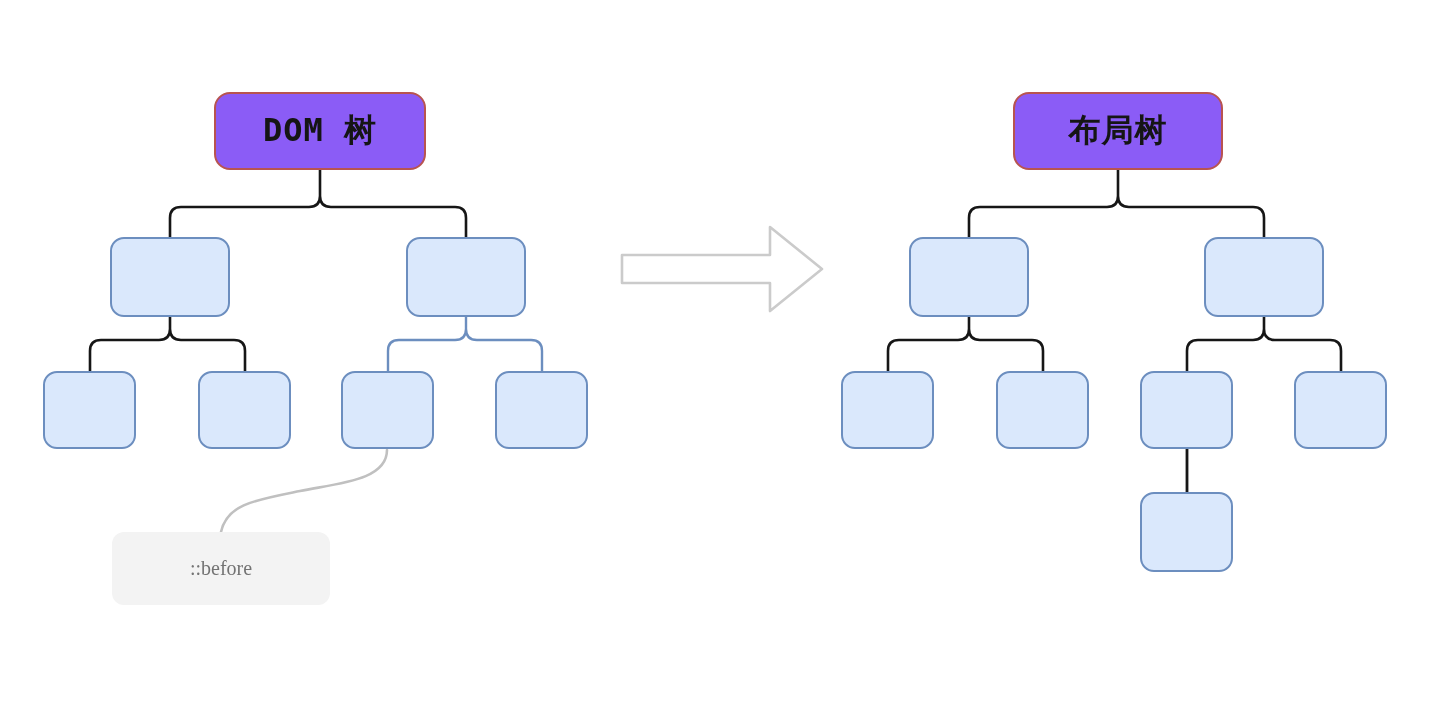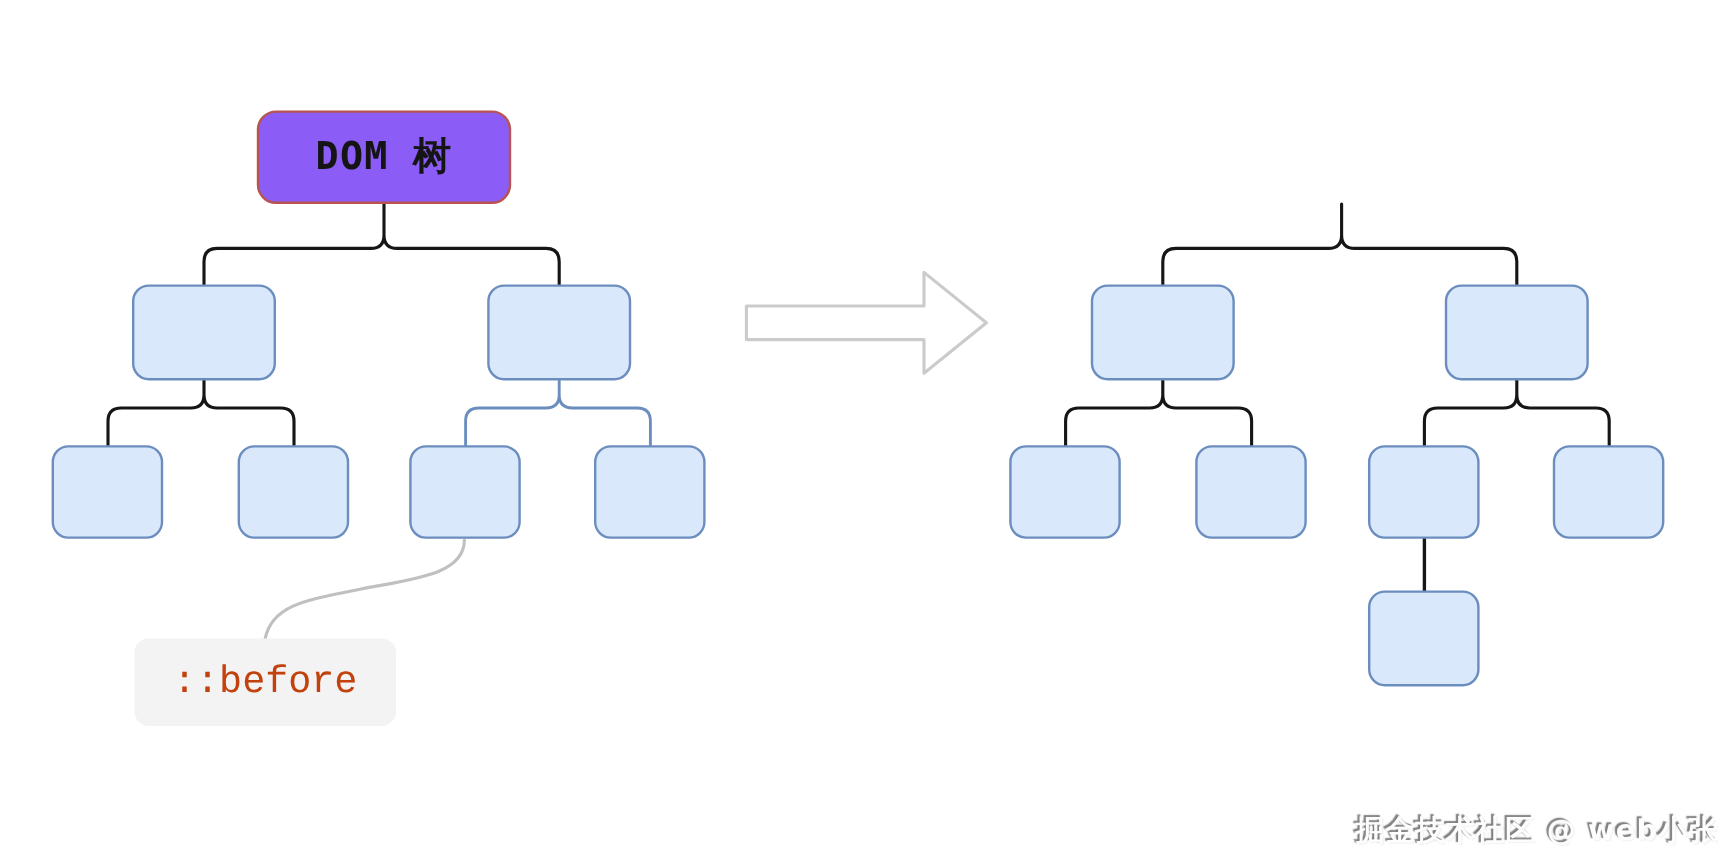--- a/index.html
+++ b/index.html
@@ -37,24 +37,24 @@
     border: 2px solid #6c8ebf;
     border-radius: 14px;
   }
   .pseudo-label {
     position: absolute;
     background: #f3f3f3;
     border-radius: 12px;
     display: flex;
     align-items: center;
     justify-content: center;
-    font-family: Liberation Mono, monospace;
-    font-size: 32px;
+    font-family: Liberation Serif, serif;
+    font-size: 20px;
     font-weight: 500;
-    color: #c2410c;
+    color: #737373;
   }
   .watermark {
     position: absolute;
     right: 14px;
     bottom: 14px;
     font-size: 24px;
     font-weight: bold;
     color: #fdfdfd;
     letter-spacing: 1px;
     text-shadow: -2px -2px 1px rgba(105,105,105,0.85), 1px 1px 1px rgba(240,240,240,0.9);
@@ -114,23 +114,23 @@
   <div id="dom-root" class="box root-node">DOM 树</div>
   <div id="dom-l2-left" class="box blue-node l2"></div>
   <div id="dom-l2-right" class="box blue-node l2"></div>
   <div id="dom-leaf-1" class="box blue-node leaf"></div>
   <div id="dom-leaf-2" class="box blue-node leaf"></div>
   <div id="dom-leaf-3" class="box blue-node leaf"></div>
   <div id="dom-leaf-4" class="box blue-node leaf"></div>
 
   <div id="pseudo-label" class="pseudo-label">::before</div>
 
+  <div id="layout-root" class="box root-node">布局树</div>
   <div id="layout-l2-left" class="box blue-node l2"></div>
   <div id="layout-l2-right" class="box blue-node l2"></div>
   <div id="layout-leaf-1" class="box blue-node leaf"></div>
   <div id="layout-leaf-2" class="box blue-node leaf"></div>
   <div id="layout-leaf-3" class="box blue-node leaf"></div>
   <div id="layout-leaf-4" class="box blue-node leaf"></div>
   <div id="layout-generated" class="box blue-node"></div>
 
-  <div class="watermark">掘金技术社区 @ web小张</div>
 
 </div>
 
 </body></html>

